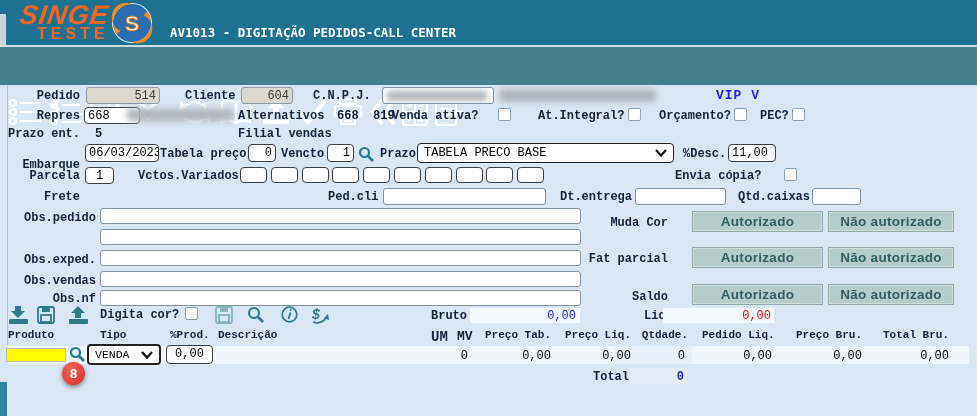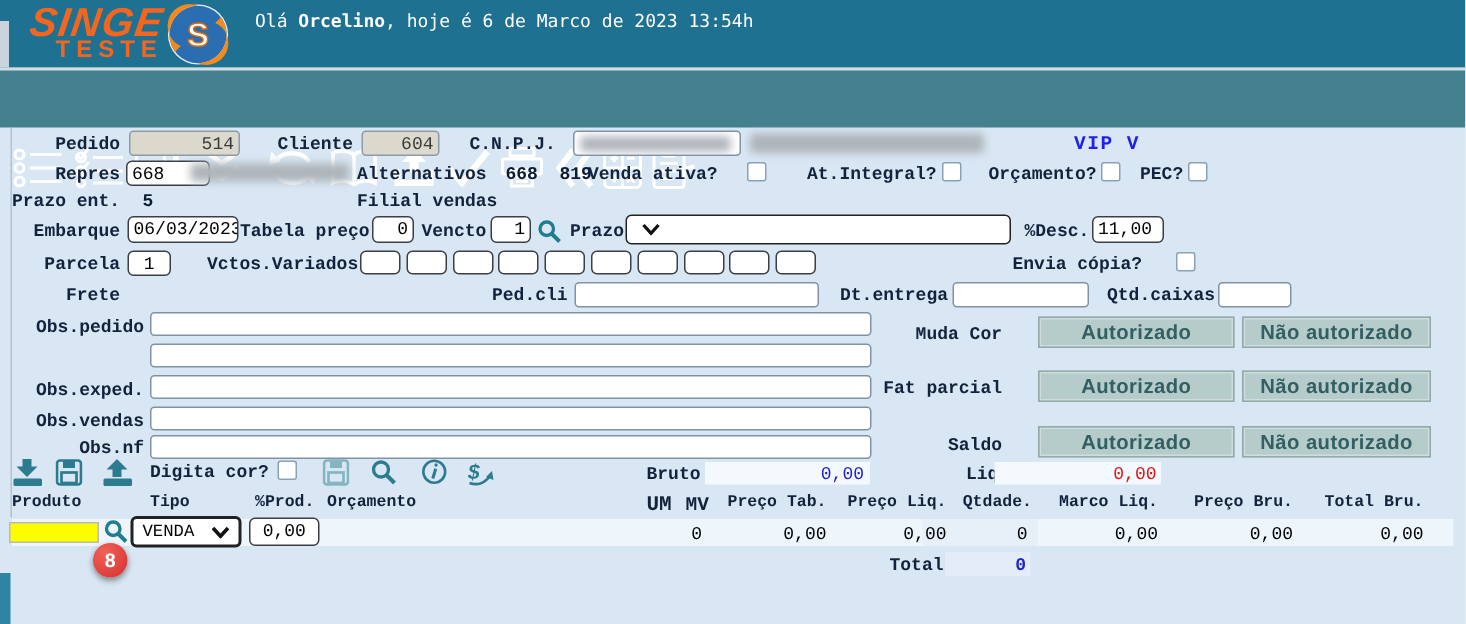--- a/index.html
+++ b/index.html
@@ -47,21 +47,21 @@
     <div class="lstrip"></div>
     <div class="logo1">SINGE</div>
     <div class="logo2">TESTE</div>
     <svg class="abs" style="left:111px;top:2px" width="42" height="42" viewBox="0 0 44 44">
       <circle cx="22" cy="22" r="21" fill="#e8eef2"></circle>
       <circle cx="22" cy="22" r="20" fill="#2a6db0"></circle>
       <path d="M6,34 A20,20 0 0 1 22,2 A14,14 0 0 0 10,30 Z" fill="#f28a1e"></path>
       <path d="M38,10 A20,20 0 0 1 22,42 A14,14 0 0 0 34,14 Z" fill="#f28a1e"></path>
       <text x="22" y="30" text-anchor="middle" font-family="Liberation Sans, sans-serif" font-size="23" font-weight="bold" fill="#f5f8fa" stroke="#d86b10" stroke-width="1">S</text>
     </svg>
-    <div class="greet"><span>Olá </span><b>Orcelino</b><span>, hoje é 6 de Marco de 2023 13:54h</span></div>
+    <div class="apptitle">AV1013 - DIGITAÇÃO PEDIDOS-CALL CENTER</div>
   </div>
 
   <div id="tbar">
     <svg class="ticon" style="left:8px" width="36" height="28" viewBox="0 0 36 28" stroke="#fff" fill="none" stroke-width="2">
       <circle cx="5" cy="5" r="3"></circle>
         <circle cx="5" cy="14" r="3"></circle>
         <circle cx="5" cy="23" r="3"></circle>
       <line x1="12" y1="5" x2="33" y2="5"></line>
         <line x1="12" y1="14" x2="33" y2="14"></line>
         <line x1="12" y1="23" x2="33" y2="23"></line>
@@ -162,32 +162,33 @@
   <div class="cb" style="left:628px;top:108px"></div>
   <div class="lbl" style="left:659px;top:109px">Orçamento?</div>
   <div class="cb" style="left:734px;top:108px"></div>
   <div class="lbl" style="left:760px;top:109px">PEC?</div>
   <div class="cb" style="left:792px;top:108px"></div>
 
   <div class="lbl r" style="left:4px;top:127px;width:76px">Prazo ent.</div>
   <div class="valb" style="left:95px;top:127px">5</div>
   <div class="lbl" style="left:238px;top:127px">Filial vendas</div>
 
-  <div class="lbl r" style="left:4px;top:147px;width:76px">Embarque</div>
+  <div class="lbl r" style="left:4px;top:158px;width:76px">Embarque</div>
   <div class="inp dark" style="left:85px;top:144px;width:74px;height:18px">06/03/2023</div>
   <div class="lbl" style="left:160px;top:147px">Tabela preço</div>
   <div class="inp dark r" style="left:248px;top:144px;width:28px;height:18px">0</div>
   <div class="lbl" style="left:281px;top:147px">Vencto</div>
   <div class="inp dark r" style="left:327px;top:144px;width:27px;height:18px">1</div>
   <svg class="abs" style="left:358px;top:146px" width="16" height="16" viewBox="0 0 16 16" stroke="#1f7d8f" fill="none" stroke-width="2.2">
     <circle cx="6.5" cy="6.5" r="4.5"></circle>
       <line x1="10" y1="10" x2="15" y2="15" stroke-width="2.6"></line>
   </svg>
   <div class="lbl" style="left:380px;top:147px">Prazo</div>
   <div class="sel" style="left:417px;top:143px;width:257px;height:20px">
+    <span>TABELA PRECO BASE</span>
     <svg class="chev" width="12" height="8" viewBox="0 0 12 8">
         <polyline points="1,1 6,6.5 11,1" stroke="#111" stroke-width="2.2" fill="none"></polyline>
       </svg>
   </div>
   <div class="lbl" style="left:683px;top:147px">%Desc.</div>
   <div class="inp dark" style="left:728px;top:144px;width:48px;height:18px">11,00</div>
 
   <div class="lbl r" style="left:4px;top:169px;width:76px">Parcela</div>
   <div class="inp dark" style="left:85px;top:167px;width:29px;height:17px;text-align:center">1</div>
   <div class="lbl" style="left:138px;top:169px">Vctos.Variados</div>
@@ -269,27 +270,27 @@
   <div class="lbl" style="left:431px;top:309px">Bruto</div>
   <div class="patch" style="left:470px;top:308px;width:110px;height:15px"></div>
   <div class="val r" style="left:470px;top:309px;width:106px;color:#2222cc">0,00</div>
   <div class="lbl" style="left:644px;top:309px">Liq</div>
   <div class="patch" style="left:663px;top:308px;width:111px;height:15px"></div>
   <div class="val r" style="left:663px;top:309px;width:108px;color:#e81010">0,00</div>
 
   <div class="lbl" style="left:8px;top:329px;font-size:11px">Produto</div>
   <div class="lbl" style="left:100px;top:329px;font-size:11px">Tipo</div>
   <div class="lbl" style="left:170px;top:329px;font-size:11px">%Prod.</div>
-  <div class="lbl" style="left:218px;top:329px;font-size:11px">Orçamento</div>
+  <div class="lbl" style="left:218px;top:329px;font-size:11px">Descrição</div>
   <div class="lbl" style="left:431px;top:329px;font-size:14px">UM</div>
   <div class="lbl" style="left:457px;top:329px;font-size:13px">MV</div>
   <div class="lbl r" style="left:481px;top:329px;width:70px;font-size:11px">Preço Tab.</div>
   <div class="lbl r" style="left:561px;top:329px;width:70px;font-size:11px">Preço Liq.</div>
   <div class="lbl r" style="left:618px;top:329px;width:70px;font-size:11px">Qtdade.</div>
-  <div class="lbl r" style="left:702px;top:329px;width:70px;font-size:11px">Marco Liq.</div>
+  <div class="lbl r" style="left:702px;top:329px;width:70px;font-size:11px">Pedido Liq.</div>
   <div class="lbl r" style="left:792px;top:329px;width:70px;font-size:11px">Preço Bru.</div>
   <div class="lbl r" style="left:879px;top:329px;width:70px;font-size:11px">Total Bru.</div>
 
   <div class="band"></div>
   <div class="patch" style="left:615px;top:346px;width:77px;height:18px;background:#e7eff8"></div>
   <div class="yellow"></div>
   <svg class="abs" style="left:69px;top:346px" width="16" height="16" viewBox="0 0 16 16" stroke="#1f7d8f" fill="none" stroke-width="2.2">
     <circle cx="6.5" cy="6.5" r="4.5"></circle>
       <line x1="10" y1="10" x2="15" y2="15" stroke-width="2.6"></line>
   </svg>

